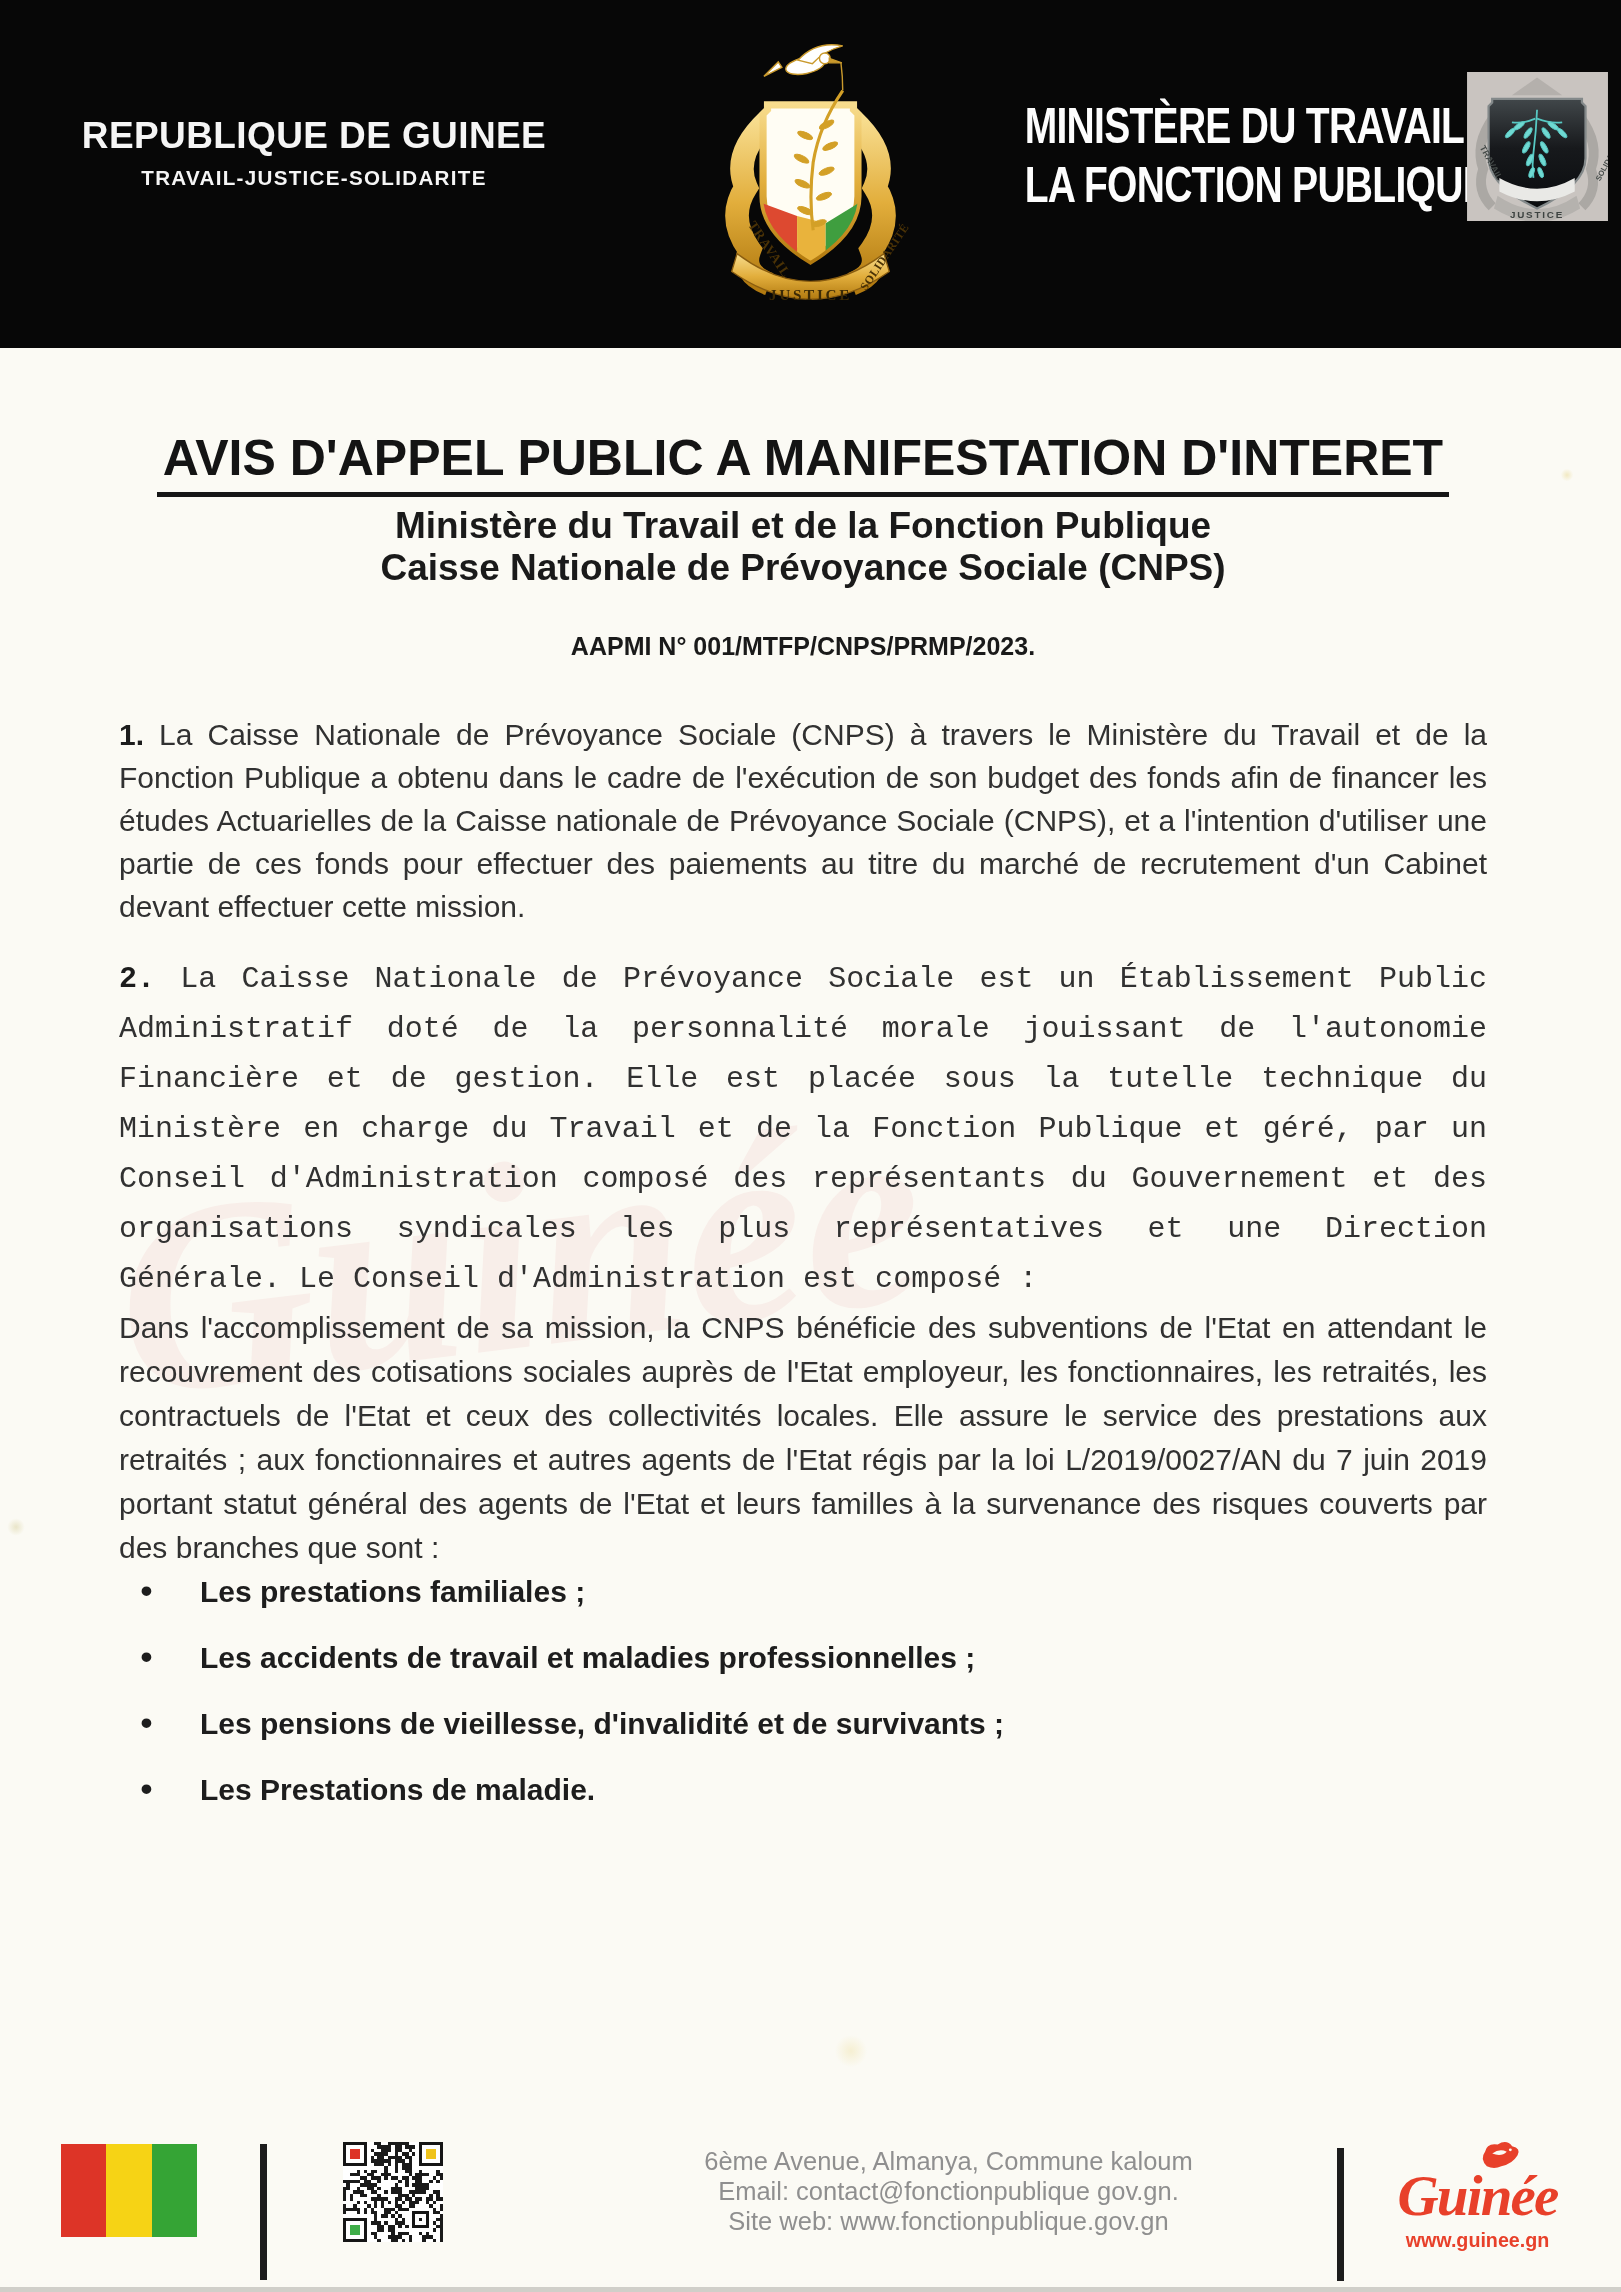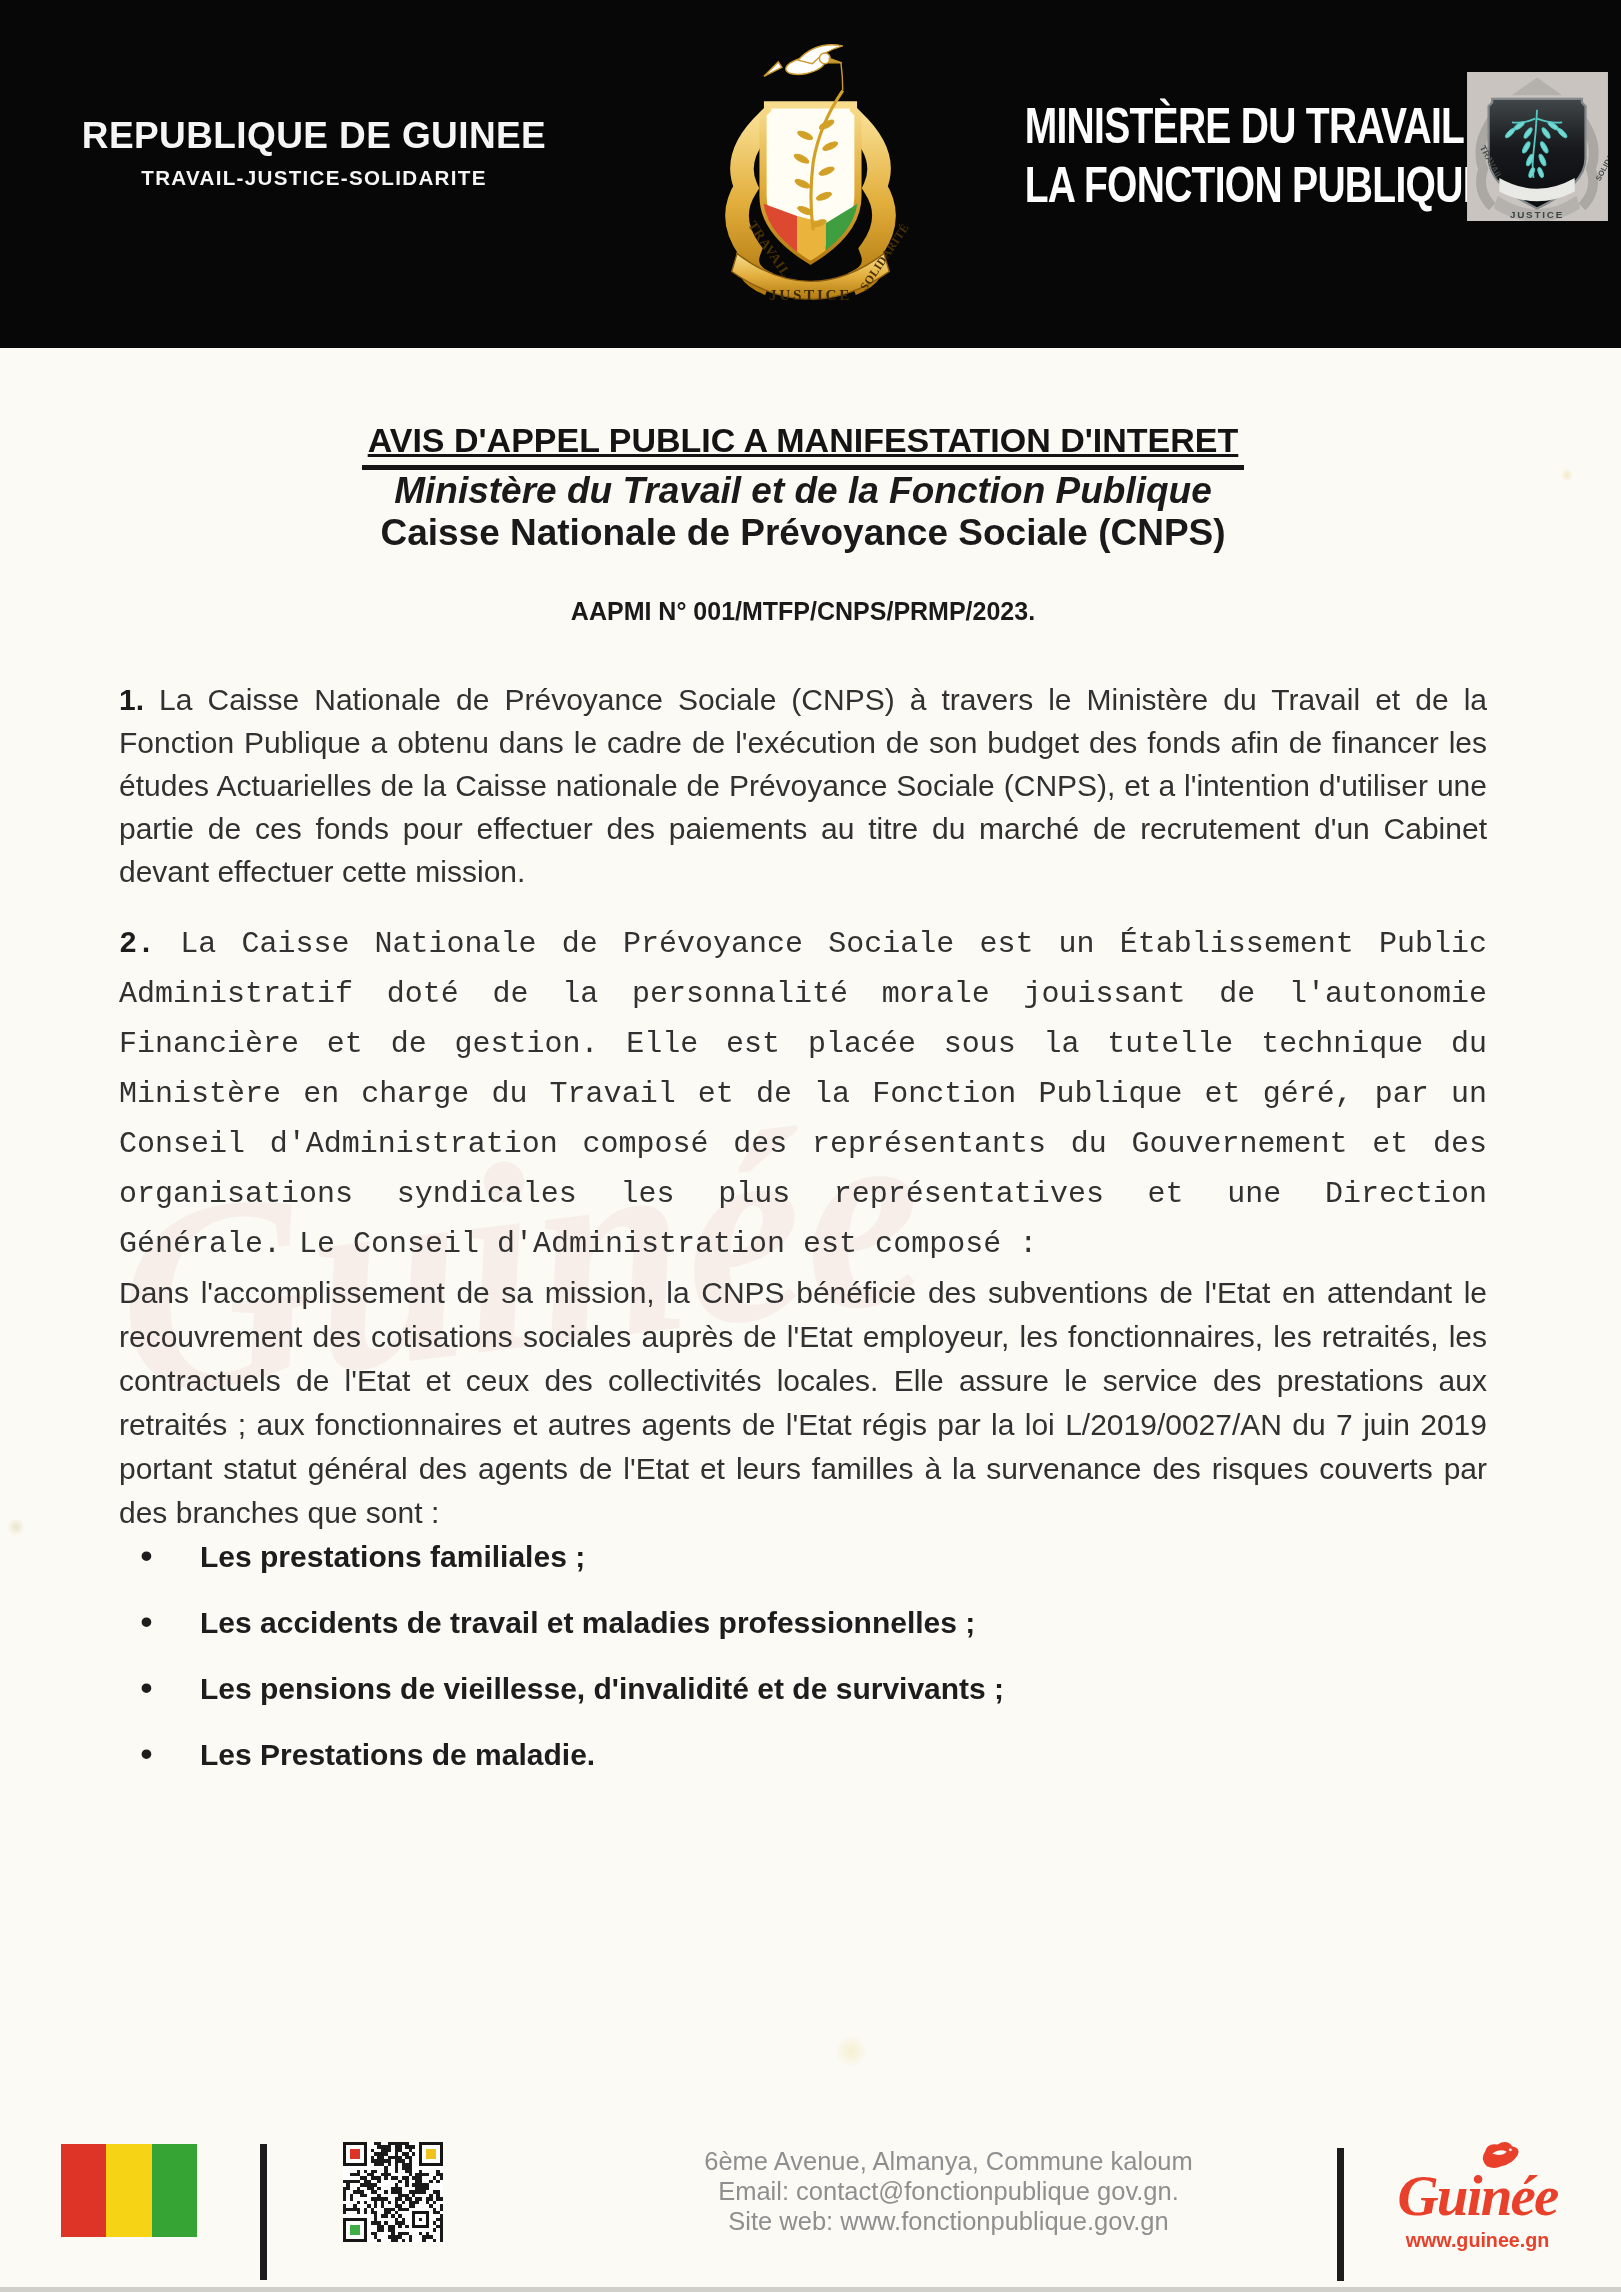--- a/index.html
+++ b/index.html
@@ -26,25 +26,25 @@
   .band-seal{position:absolute;left:1467px;top:72px;width:141px;height:149px;}
 
   
   .watermark{position:absolute;left:116px;top:1102px;width:806px;z-index:0;
     font-family:"Liberation Serif", serif;font-style:italic;font-weight:700;
     font-size:269px;color:rgba(214,80,100,.07);transform:rotate(-7deg);pointer-events:none;}
 
   
   .content{position:absolute;top:351px;left:119px;width:1368px;z-index:1;}
   .title-row{text-align:center;margin-top:70px;}
-  h1.doc-title{display:inline-block;margin:0;padding:0 5.4px 5.4px 5.4px;
-    font-size:34px;font-weight:800;color:#141414;letter-spacing:0;
-    border-bottom:5.4px solid #161616;text-decoration:underline;}
+  h1.doc-title{display:inline-block;margin:8px;padding:0 5.4px 5.4px 5.4px;
+    font-size:50px;font-weight:800;color:#141414;letter-spacing:0;
+    border-bottom:5.4px solid #161616;}
   h2.doc-sub{margin:0;text-align:center;font-size:37px;font-weight:800;color:#1a1a1a;}
-  .sub1{margin-top:39px;font-style:italic;}
+  .sub1{margin-top:39px;}
   .sub2{margin-top:18px;}
   h3.doc-ref{margin:43px 0 0 0;text-align:center;font-size:25px;font-weight:800;color:#1a1a1a;}
 
   p.para{margin:0;font-size:30px;line-height:43px;text-align:justify;color:#313131;}
   p.p1{margin-top:52px;}
   p.p2{margin-top:26px;line-height:50px;font-family:Liberation Mono, monospace;}
   p.p3{margin-top:2px;line-height:44px;}
   .num{font-weight:800;color:#1c1c1c;}
 
   ul.checks{list-style:none;margin:0;padding:0 0 0 262px;}

